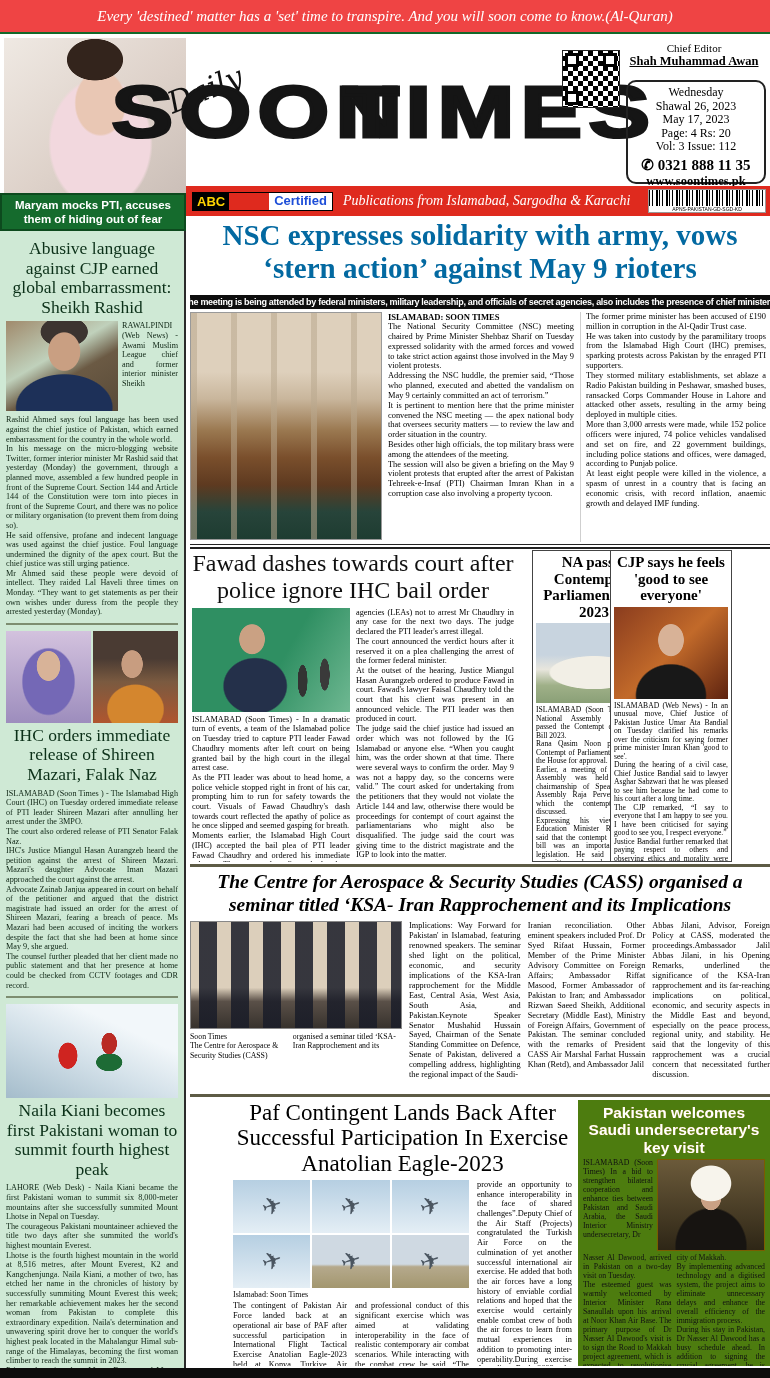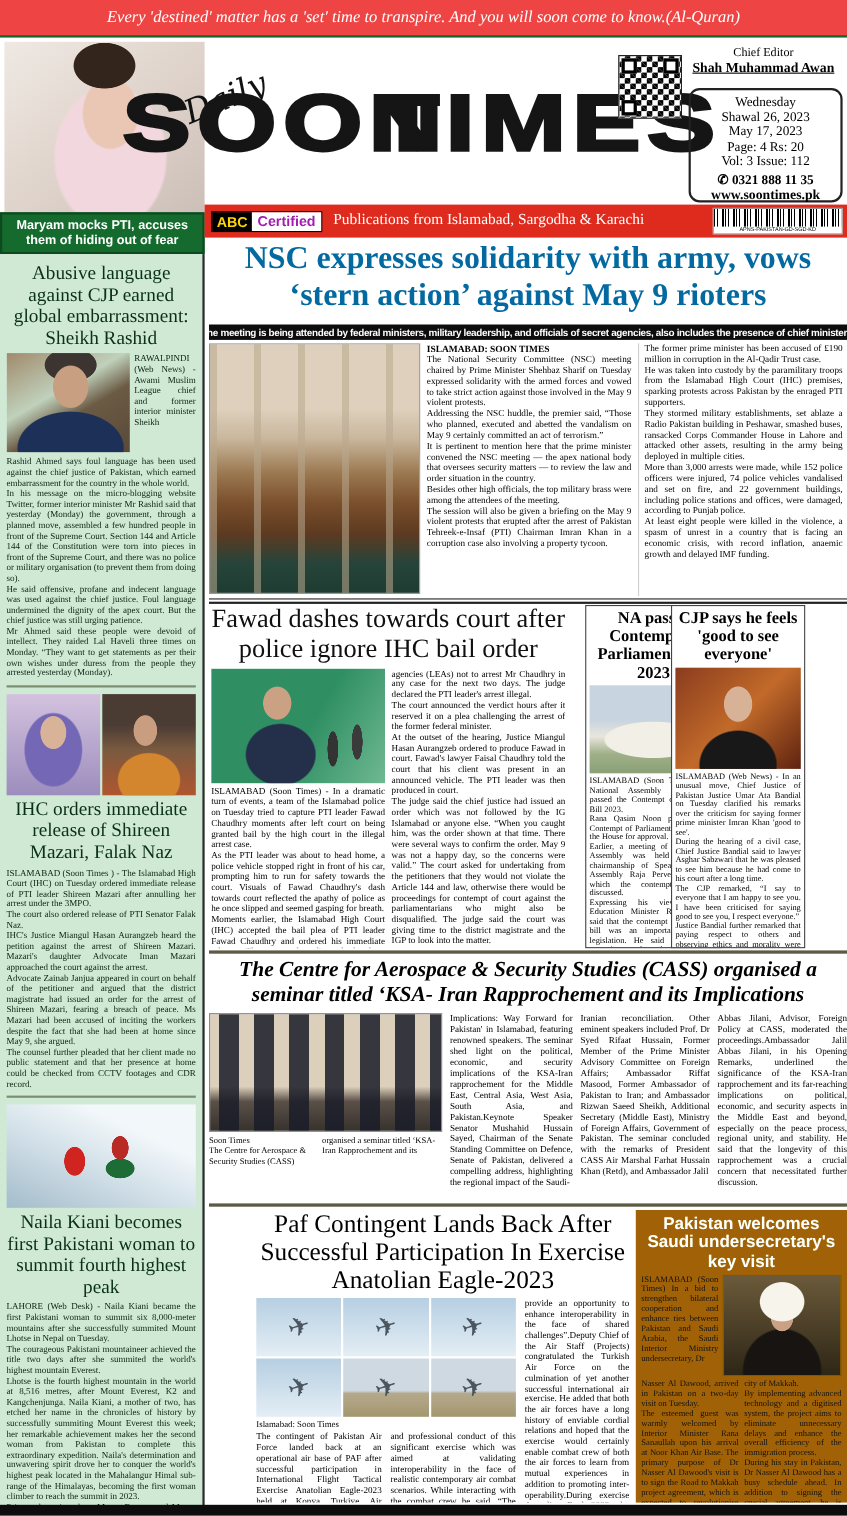--- a/index.html
+++ b/index.html
@@ -38,31 +38,31 @@
     background-size:10px 10px; background-position:0 0,5px 5px; }
   .qr i { position:absolute; width:14px; height:14px; border:3px solid #000; background:#fff; }
   .qr i:nth-child(1){ left:2px; top:2px; } .qr i:nth-child(2){ right:2px; top:2px; } .qr i:nth-child(3){ left:2px; bottom:2px; }
 
   .chief-editor { position:absolute; left:622px; top:42px; width:144px; text-align:center; }
   .chief-editor .label { font-size:11px; }
   .chief-editor .name { font-size:12.5px; font-weight:bold; text-decoration:underline; }
 
   .info-box { position:absolute; left:626px; top:80px; width:140px; height:104px; border:2px solid #222;
     border-radius:10px; text-align:center; font-size:12px; line-height:1.13; padding-top:4px; }
-  .info-box .ph-line { font-weight:bold; font-size:12px; margin-top:3px;font-family:Liberation Serif, serif; }
+  .info-box .ph-line { font-weight:bold; font-size:15px; margin-top:3px;font-family:Liberation Serif, serif; }
   .info-box .web { font-weight:bold; font-size:12.5px; }
 
   
   .ribbon { position:absolute; left:186px; top:186px; width:584px; height:30px; background:#df2a1e;
     display:flex; align-items:center; }
   .abc-badge { display:flex; margin-left:6px; border:1px solid #000; font-family:"Liberation Sans", sans-serif;
     font-weight:bold; font-size:13px; }
   .abc-badge .abc { background:#000; color:#ffd400; padding:1px 4px; }
-  .abc-badge .cert { background:#fff; color:#a21caf; padding:0 5px; }
-  .ribbon .pubs { color:#fff; font-size:14px; margin-left:10px; flex:1; }
+  .abc-badge .cert { background:#fff; color:#1d4ed8; padding:0 5px;margin-left:40px; }
+  .ribbon .pubs { color:#fff; font-style:italic; font-size:14px; margin-left:10px; flex:1; }
   .barcode { width:118px; height:24px; background:#fff; margin-right:4px; position:relative;
     background-image:repeating-linear-gradient(90deg,#000 0 1px,#fff 1px 3px,#000 3px 4px,#fff 4px 7px,#000 7px 9px,#fff 9px 10px);
     background-size:auto 17px; background-repeat:repeat-x; border:1px solid #999; }
   .barcode span { position:absolute; left:0; right:0; bottom:0; background:#fff; font-size:5px; text-align:center;
     font-family:"Liberation Sans", sans-serif; }
 
   
   .left-rail { position:absolute; left:0; top:231px; width:186px; height:1139px; background:#cfe9d5;
     border-right:2px solid #2b2b2b; padding:6px 6px 0 6px; color:#0e2514; overflow:hidden; }
   .rail-head { font-size:17.5px; line-height:1.12; text-align:center; color:#0b3018; margin:2px 0 4px 0; }
@@ -164,21 +164,21 @@
   .jet { height:53px; display:flex; align-items:center; justify-content:center;
     background:linear-gradient(#b6cfe2,#e4eef5); }
   .jet.ground { background:linear-gradient(#cfd9e2 0 55%, #b5a98c 60%, #a3976f 100%); }
   .jet span { font-size:24px; color:#4a5560; transform:rotate(-18deg); }
   .paf-caption { font-size:8px; line-height:1.2; margin:2px 0; }
   .paf-cols { display:flex; gap:8px; }
   .paf-col { width:114px; font-size:8.3px; line-height:1.17; text-align:justify; }
   .paf-col3 { width:138px; font-size:8.3px; line-height:1.17; text-align:justify; }
 
   
-  .saudi { position:absolute; left:578px; top:1100px; width:192px; height:266px; background:#a16207;
+  .saudi { position:absolute; left:578px; top:1100px; width:192px; height:266px; background:#4d7c0f;
     padding:4px 5px; overflow:hidden; }
   .saudi-head { text-align:center; color:#fff; font-family:"Liberation Sans", sans-serif; font-weight:bold;
     font-size:15.5px; line-height:1.12; margin-bottom:3px; text-shadow:0 0 1px #9a7a00; }
   .saudi-top { display:flex; gap:4px; }
   .saudi-intro { width:70px; font-size:7.8px; line-height:1.15; text-align:justify; color:#111; }
   .ph-saudi { width:108px; height:92px; flex:none; border:1px solid #7a5c00;
     background:
       radial-gradient(34px 30px at 50% 26%, #f7f4ec 0 58%, transparent 61%),
       radial-gradient(18px 22px at 50% 42%, #caa184 0 55%, transparent 58%),
       radial-gradient(56px 60px at 50% 96%, #171411 0 62%, transparent 65%),

